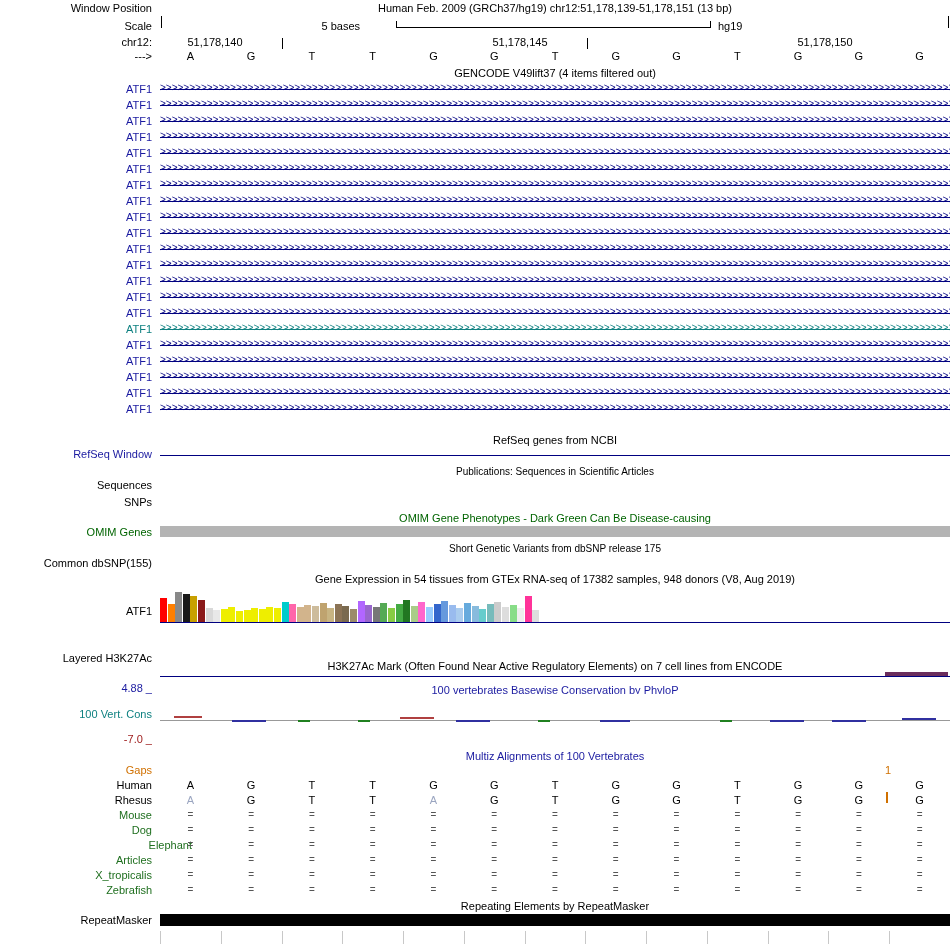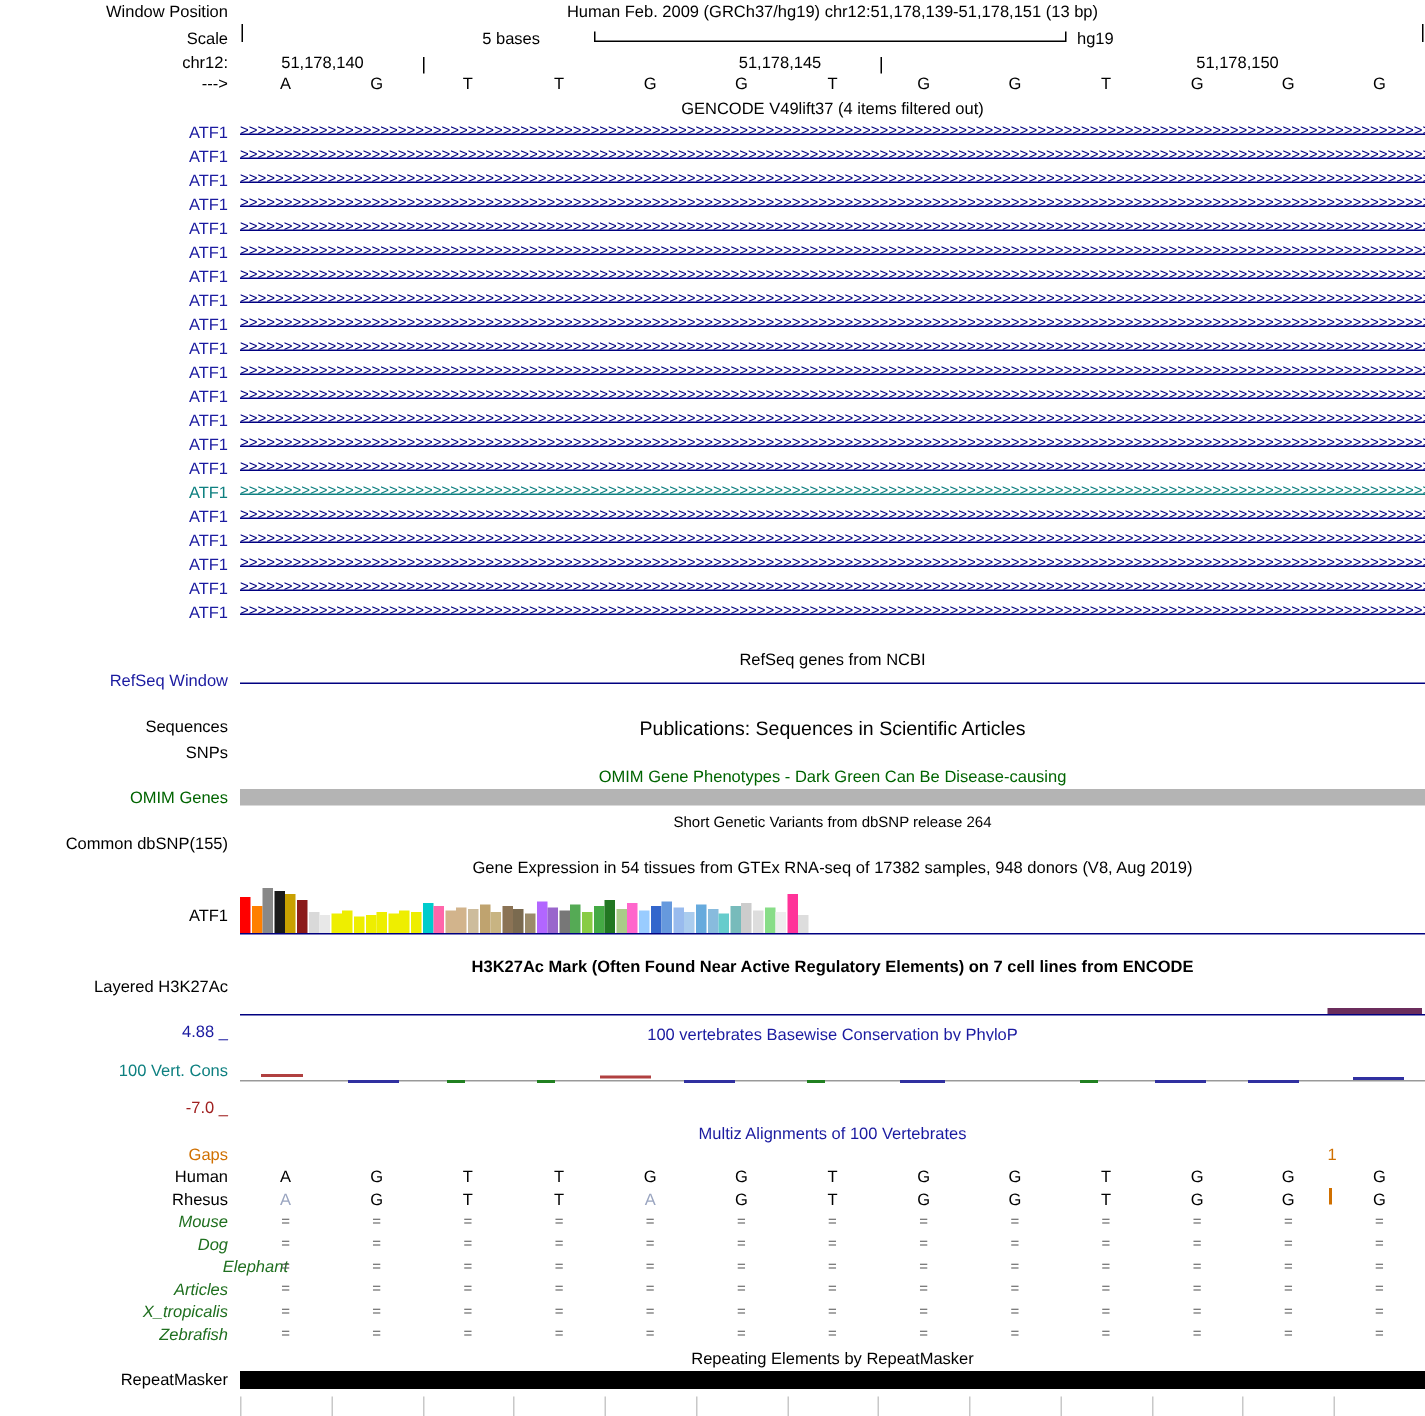--- a/index.html
+++ b/index.html
@@ -21,21 +21,21 @@
   .track-title{
     position:absolute;
     text-align:center;
     width:790px;
     left:160px;
     font-size:11px;
     white-space:nowrap;
   }
   .blue{color:#1a1aa0;}
   .green{color:#006400;}
-  .dkgreen{color:#1f6f1f;font-style:italic;}
+  .dkgreen{color:#1f6f1f;}
   .teal{color:#0e8080;}
   .orange{color:#d07000;}
   .red{color:#a02020;}
   .seqrow{position:absolute;left:160px;width:790px;height:16px;}
   .base{position:absolute;text-align:center;width:20px;font-size:11px;}
   .arrowline{
     position:absolute;left:160px;width:790px;height:16px;
     overflow:hidden;white-space:nowrap;
     font-size:10px;letter-spacing:0px;color:#000080;
   }
@@ -165,29 +165,29 @@
     <div class="hline" style="left: 160px; width: 790px; top: 393px;"></div>
     <div class="lbl blue" style="left: 0px; top: 403px; width: 152px;">ATF1</div>
     <div class="arrowline" style="top: 402px;">&gt;&gt;&gt;&gt;&gt;&gt;&gt;&gt;&gt;&gt;&gt;&gt;&gt;&gt;&gt;&gt;&gt;&gt;&gt;&gt;&gt;&gt;&gt;&gt;&gt;&gt;&gt;&gt;&gt;&gt;&gt;&gt;&gt;&gt;&gt;&gt;&gt;&gt;&gt;&gt;&gt;&gt;&gt;&gt;&gt;&gt;&gt;&gt;&gt;&gt;&gt;&gt;&gt;&gt;&gt;&gt;&gt;&gt;&gt;&gt;&gt;&gt;&gt;&gt;&gt;&gt;&gt;&gt;&gt;&gt;&gt;&gt;&gt;&gt;&gt;&gt;&gt;&gt;&gt;&gt;&gt;&gt;&gt;&gt;&gt;&gt;&gt;&gt;&gt;&gt;&gt;&gt;&gt;&gt;&gt;&gt;&gt;&gt;&gt;&gt;&gt;&gt;&gt;&gt;&gt;&gt;&gt;&gt;&gt;&gt;&gt;&gt;&gt;&gt;&gt;&gt;&gt;&gt;&gt;&gt;&gt;&gt;&gt;&gt;&gt;&gt;&gt;&gt;&gt;&gt;&gt;&gt;&gt;&gt;&gt;&gt;&gt;&gt;&gt;&gt;&gt;&gt;&gt;&gt;&gt;&gt;&gt;&gt;&gt;&gt;&gt;&gt;&gt;&gt;&gt;&gt;&gt;&gt;&gt;&gt;&gt;&gt;&gt;&gt;&gt;&gt;&gt;&gt;&gt;&gt;&gt;&gt;&gt;&gt;&gt;&gt;&gt;&gt;&gt;&gt;&gt;&gt;&gt;&gt;&gt;&gt;&gt;&gt;&gt;&gt;&gt;&gt;&gt;&gt;&gt;&gt;&gt;&gt;&gt;&gt;</div>
     <div class="hline" style="left: 160px; width: 790px; top: 409px;"></div>
   </div>
 
 <div class="track-title" style="top:434px;">RefSeq genes from NCBI</div>
 <div class="lbl blue" style="left:0;top:448px;width:152px;">RefSeq Window</div>
 <div class="sep" style="top:455px;"></div>
 
-<div class="track-title" style="top:478px;font-size:13px;">Publications: Sequences in Scientific Articles</div>
+<div class="track-title" style="top:466px;font-size:10px;">Publications: Sequences in Scientific Articles</div>
 <div class="lbl" style="left:0;top:479px;width:152px;">Sequences</div>
 <div class="lbl" style="left:0;top:496px;width:152px;">SNPs</div>
 
 <div class="track-title green" style="top:512px;">OMIM Gene Phenotypes - Dark Green Can Be Disease-causing</div>
 <div class="lbl green" style="left:0;top:526px;width:152px;">OMIM Genes</div>
 <div class="greybar" style="top:526px;"></div>
 
-<div class="track-title" style="top:543px;font-size:10px;">Short Genetic Variants from dbSNP release 264</div>
+<div class="track-title" style="top:543px;font-size:10px;">Short Genetic Variants from dbSNP release 175</div>
 <div class="lbl" style="left:0;top:557px;width:152px;">Common dbSNP(155)</div>
 
 <div class="track-title" style="top:573px;">Gene Expression in 54 tissues from GTEx RNA-seq of 17382 samples, 948 donors (V8, Aug 2019)</div>
 <div id="gtex-chart" style="position:absolute;left:160px;top:588px;width:790px;height:34px;">
     <div class="gtex-bar" style="left: 0px; height: 24px; background: rgb(255, 0, 0);"></div>
     <div class="gtex-bar" style="left: 7.6px; height: 18px; background: rgb(255, 127, 0);"></div>
     <div class="gtex-bar" style="left: 15.2px; height: 30px; background: rgb(136, 136, 136);"></div>
     <div class="gtex-bar" style="left: 22.8px; height: 28px; background: rgb(26, 26, 26);"></div>
     <div class="gtex-bar" style="left: 30.4px; height: 26px; background: rgb(200, 160, 0);"></div>
     <div class="gtex-bar" style="left: 38px; height: 22px; background: rgb(139, 26, 26);"></div>
@@ -232,21 +232,21 @@
     <div class="gtex-bar" style="left: 334.4px; height: 20px; background: rgb(204, 204, 204);"></div>
     <div class="gtex-bar" style="left: 342px; height: 15px; background: rgb(221, 221, 221);"></div>
     <div class="gtex-bar" style="left: 349.6px; height: 17px; background: rgb(136, 221, 136);"></div>
     <div class="gtex-bar" style="left: 357.2px; height: 14px; background: rgb(238, 238, 238);"></div>
     <div class="gtex-bar" style="left: 364.8px; height: 26px; background: rgb(255, 51, 153);"></div>
     <div class="gtex-bar" style="left: 372.4px; height: 12px; background: rgb(221, 221, 221);"></div>
   </div>
 <div class="lbl" style="left:0;top:605px;width:152px;">ATF1</div>
 <div class="bar-base" style="top:622px;"></div>
 
-<div class="track-title" style="top:639px;font-weight:bold;">H3K27Ac Mark (Often Found Near Active Regulatory Elements) on 7 cell lines from ENCODE</div>
+<div class="track-title" style="top:660px;">H3K27Ac Mark (Often Found Near Active Regulatory Elements) on 7 cell lines from ENCODE</div>
 <div class="lbl" style="left:0;top:652px;width:152px;">Layered H3K27Ac</div>
 <div class="sep" style="top:676px;"></div>
 <div style="position:absolute;left:885px;top:672px;width:63px;height:4px;background:#6b2d5c;"></div>
 
 <div class="track-title blue" style="top:684px;">100 vertebrates Basewise Conservation by PhyloP</div>
 <div class="lbl blue" style="left:0;top:682px;width:152px;">4.88 _</div>
 <div class="lbl teal" style="left:0;top:708px;width:152px;">100 Vert. Cons</div>
 <div class="lbl red" style="left:0;top:733px;width:152px;">-7.0 _</div>
 <div class="consbox" style="top:694px;">
   <div class="cons-mid" style="left:0;right:0;top:26px;"></div>

